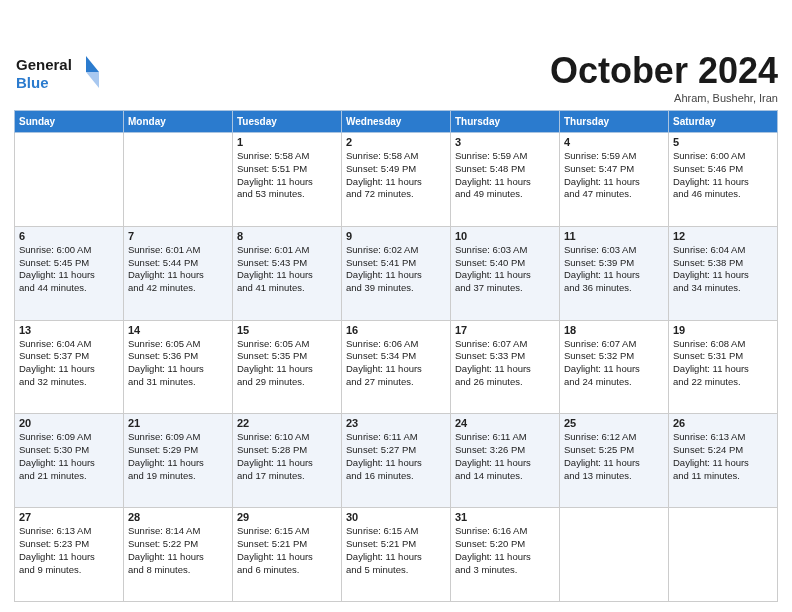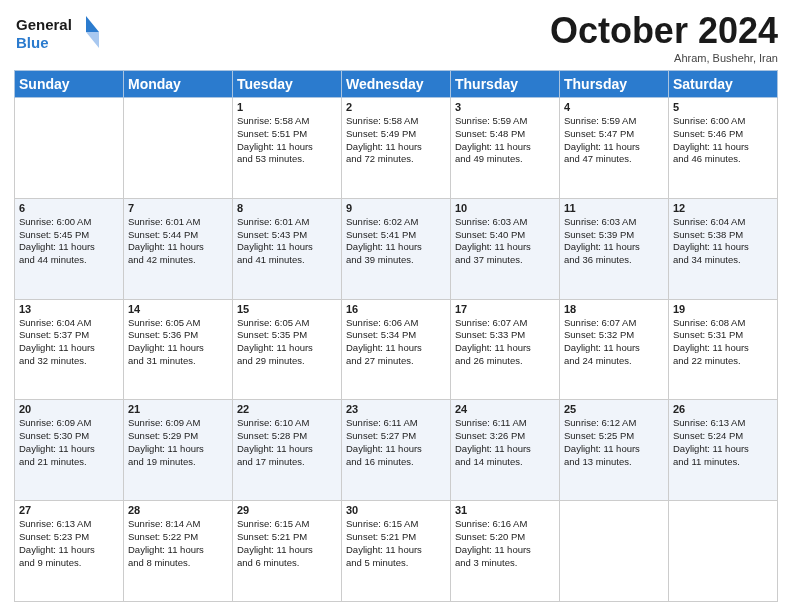--- a/index.html
+++ b/index.html
@@ -15,20 +15,21 @@
       height: 612px;
       display: flex;
       flex-direction: column;
       padding: 10px 14px 10px 14px;
     }
     .header {
       display: flex;
       justify-content: space-between;
       align-items: flex-start;
       margin-bottom: 6px;
+      margin-top: 40px;
     }
     .logo {
       display: flex;
       align-items: center;
     }
     .title-block {
       text-align: right;
     }
     .main-title {
       font-size: 36px;
@@ -41,21 +42,21 @@
     }
     .calendar {
       width: 100%;
       border-collapse: collapse;
       flex: 1;
       table-layout: fixed;
     }
     .calendar thead tr th {
       background: #2b7bce;
       color: #fff;
-      font-size: 14px;
+      font-size: 10px;
       font-weight: bold;
       padding: 5px 4px;
       text-align: left;
       border: 1px solid #aac4e0;
     }
     .calendar tbody tr td {
       border: 1px solid #ccc;
       vertical-align: top;
       padding: 3px 4px;
       font-size: 9.5px;

